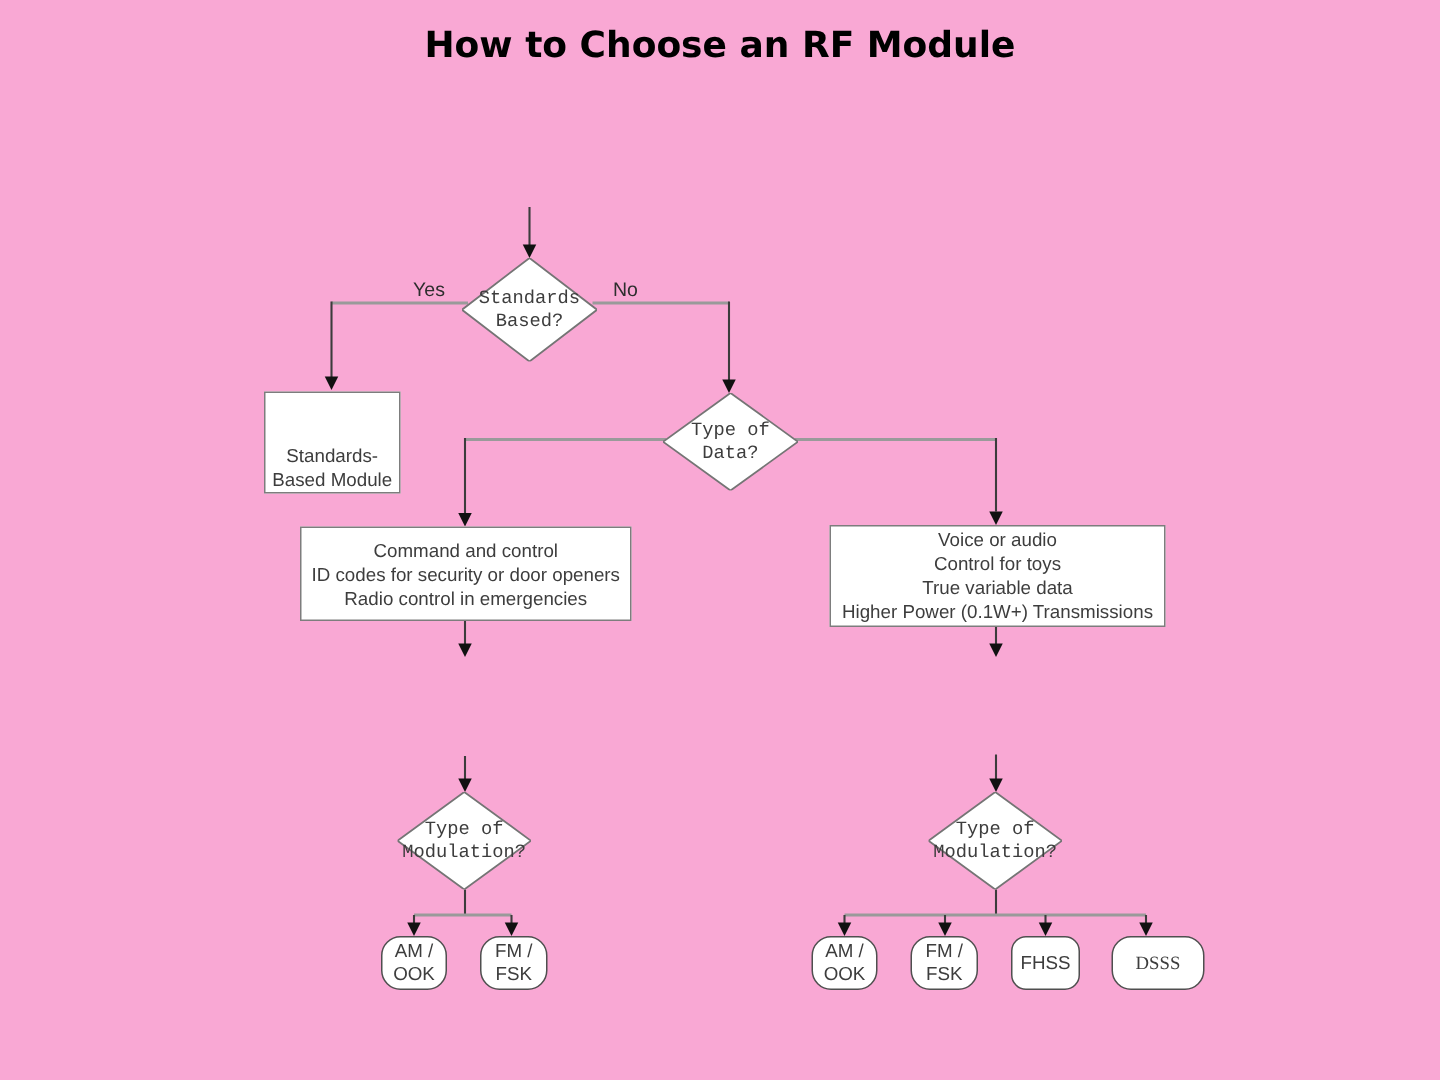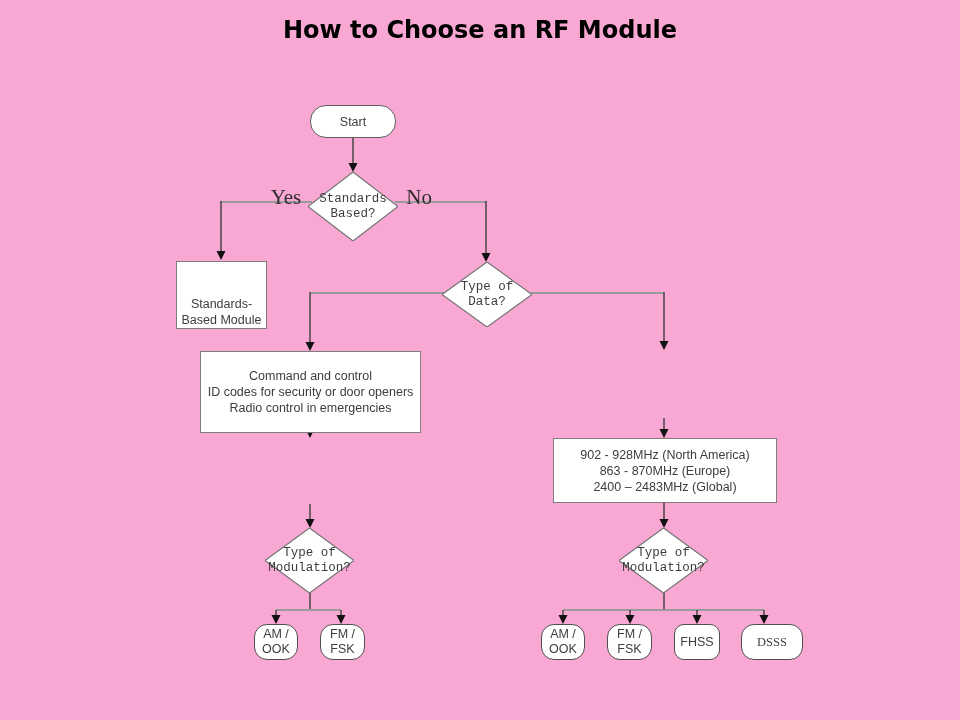--- a/index.html
+++ b/index.html
@@ -62,23 +62,22 @@
   .diamond .label {
     position: absolute;
     left: -14px; right: -14px;
     top: 50%;
     transform: translateY(-50%);
     line-height: 15px;
   }
   .edge-label {
     position: absolute;
     text-align: center;
-    font-size: 21px;
+    font-size: 13px;
     color: #2e2e2e;
-    font-family: Liberation Serif, serif;
   }
 </style>
 </head>
 <body>
 
 <div class="page">
 
   <div class="title">How to Choose an RF Module</div>
 
   <svg class="connectors" width="960" height="720">
@@ -138,25 +137,22 @@
       <path class="v" d="M630,610 V616"></path>
       <polygon points="625.5,615 634.5,615 630,624"></polygon>
       <path class="v" d="M697,610 V616"></path>
       <polygon points="692.5,615 701.5,615 697,624"></polygon>
       <path class="v" d="M764,610 V616"></path>
       <polygon points="759.5,615 768.5,615 764,624"></polygon>
     </g>
   </svg>
 
   <div class="edge-label" style="left:268px; top:185px; width:36px;">Yes</div>
-  <div class="edge-label" style="left:402px; top:185px; width:30px;text-align:right;">No</div>
-
-  <div class="node terminator" style="left:310px; top:105px; width:86px; height:33px;">
-    <span class="label">Start</span>
-  </div>
+  <div class="edge-label" style="left:402px; top:185px; width:30px;">No</div>
+
 
   <div class="node diamond" style="left:308px; top:172px; width:90px; height:69px;">
     <svg viewBox="0 0 100 100" preserveAspectRatio="none">
       <polygon points="50,0 100,50 50,100 0,50"></polygon>
     </svg>
     <span class="label">Standards
 Based?</span>
   </div>
 
   <div class="node box" style="left:176px; top:261px; width:91px; height:68px;align-items:flex-end;">
@@ -165,33 +161,34 @@
   </div>
 
   <div class="node diamond" style="left:442px; top:262px; width:90px; height:65px;">
     <svg viewBox="0 0 100 100" preserveAspectRatio="none">
       <polygon points="50,0 100,50 50,100 0,50"></polygon>
     </svg>
     <span class="label">Type of
 Data?</span>
   </div>
 
-  <div class="node box" style="left:200px; top:351px; width:221px; height:82px;">
+  <div class="node box" style="left:200px; top:351px; width:221px; height:63px;">
     <span class="label">Command and control
 ID codes for security or door openers
 Radio control in emergencies</span>
   </div>
 
-
-
-  <div class="node box" style="left:553px; top:438px; width:224px; height:65px;">
-    <span class="label">902 - 928MHz (North America)
-863 - 870MHz (Europe)
-2400 – 2483MHz (Global)</span>
-  </div>
+  <div class="node box" style="left:553px; top:350px; width:224px; height:68px;">
+    <span class="label">Voice or audio
+Control for toys
+True variable data
+Higher Power (0.1W+) Transmissions</span>
+  </div>
+
+
 
   <div class="node diamond" style="left:265px; top:528px; width:89px; height:65px;">
     <svg viewBox="0 0 100 100" preserveAspectRatio="none">
       <polygon points="50,0 100,50 50,100 0,50"></polygon>
     </svg>
     <span class="label">Type of
 Modulation?</span>
   </div>
 
   <div class="node diamond" style="left:619px; top:528px; width:89px; height:65px;">

